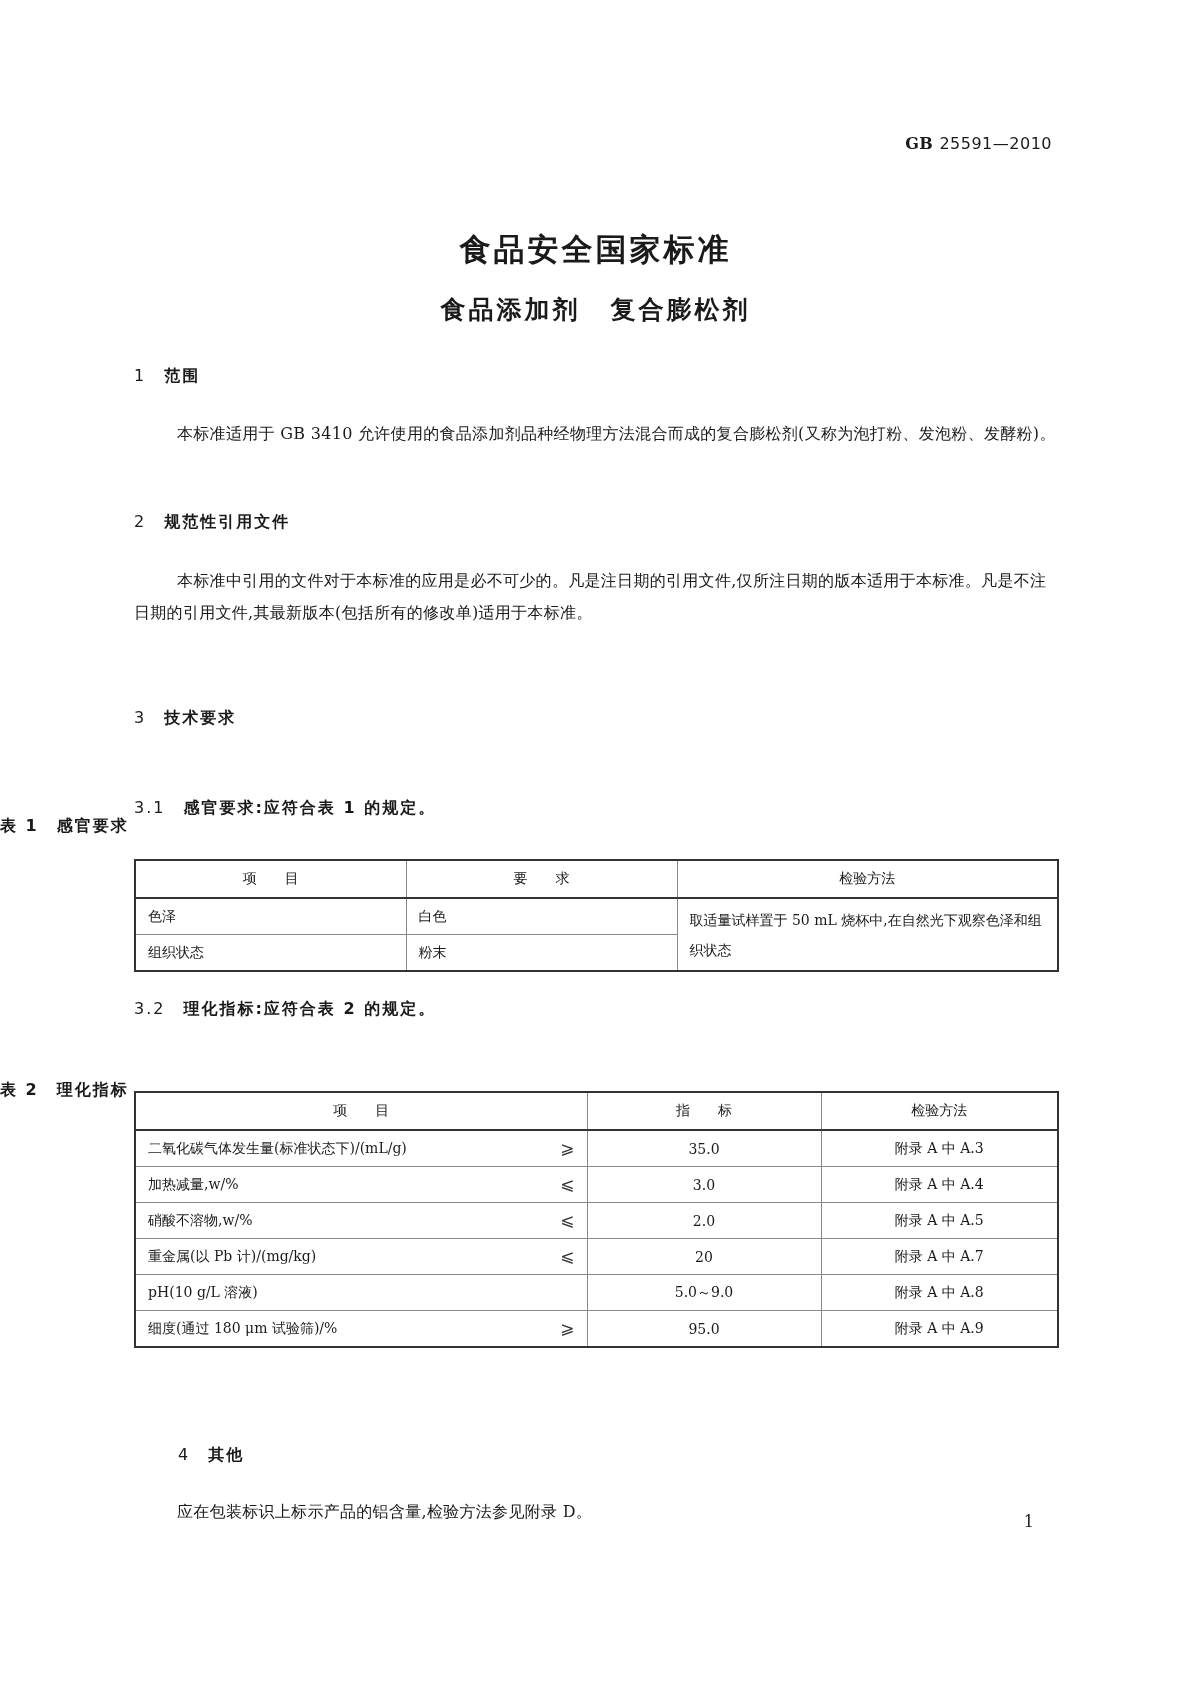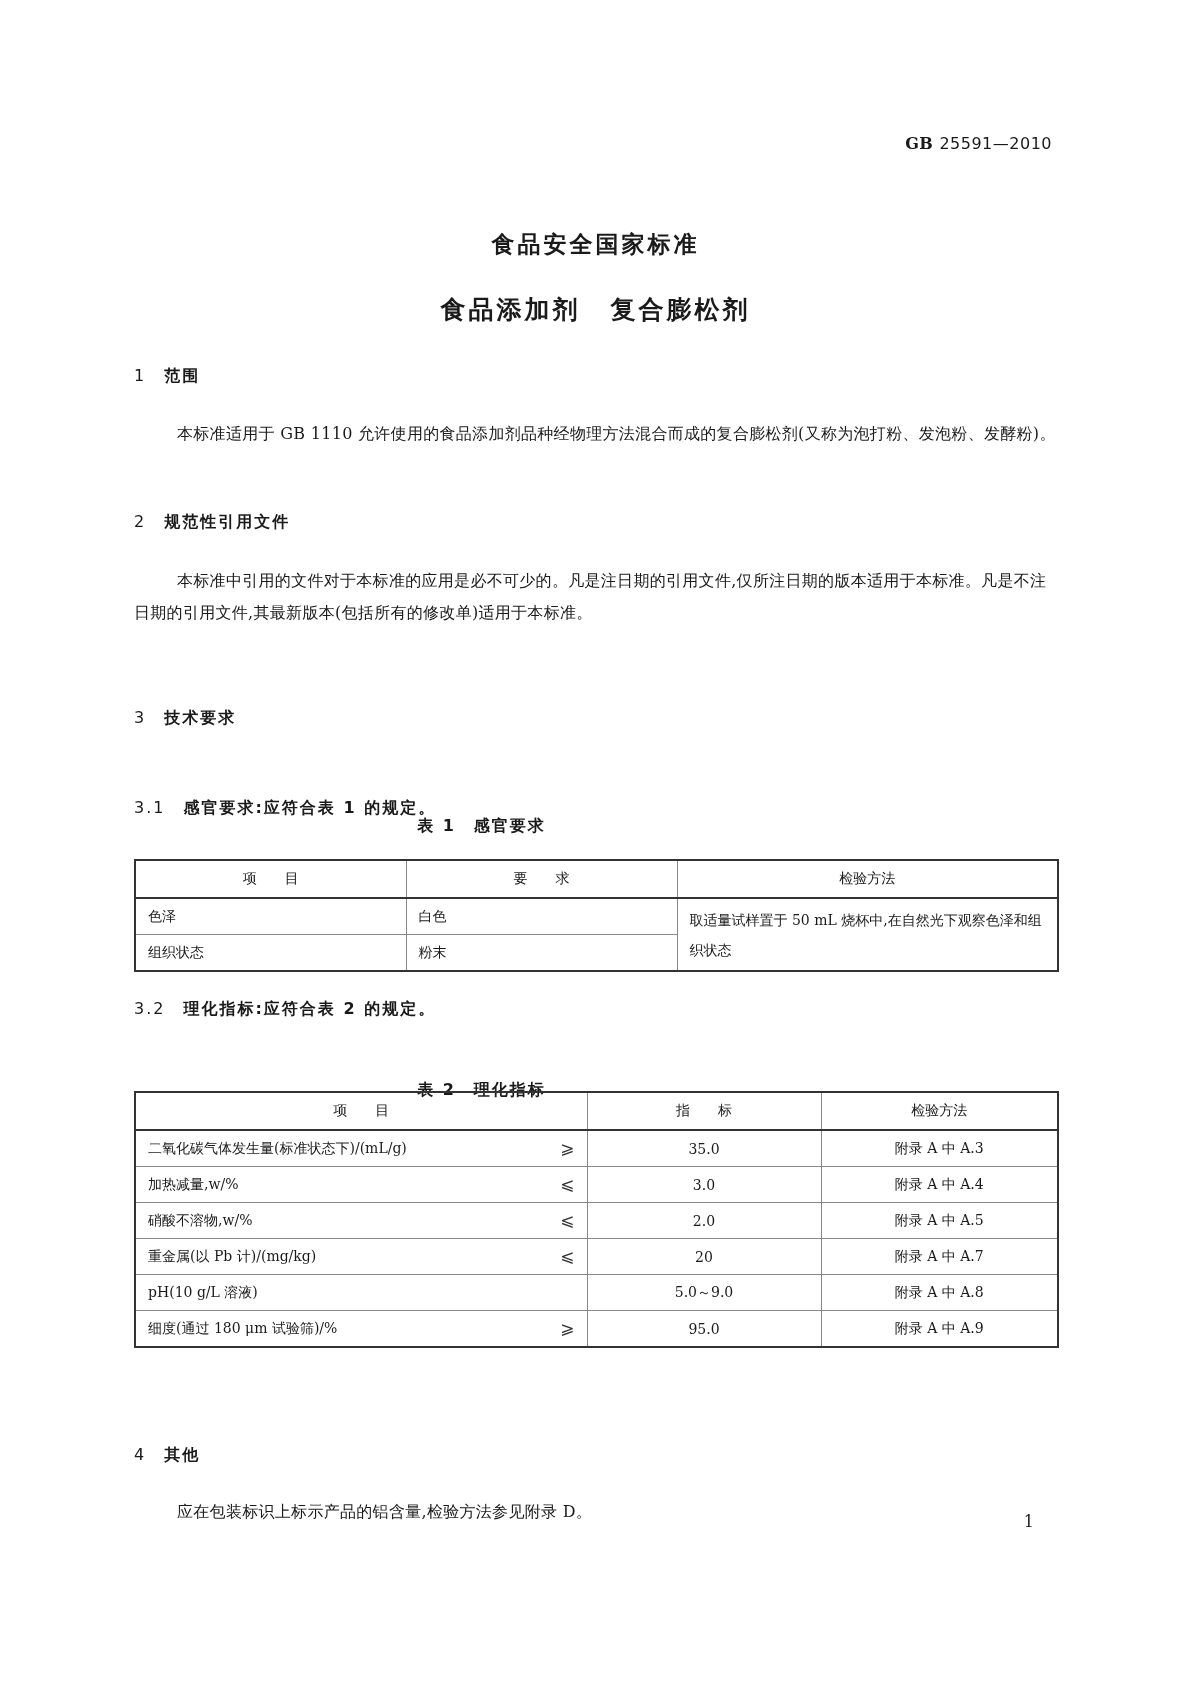--- a/index.html
+++ b/index.html
@@ -2,49 +2,49 @@
 <html><head>
 <meta charset="utf-8">
 <style>
   html, body { margin: 0; padding: 0; background: #ffffff; }
   body { width: 1191px; height: 1684px; position: relative; overflow: hidden;
          font-family: "DejaVu Serif", "Liberation Serif", serif; color: #1a1a1a; }
   .abs { position: absolute; }
   .std-no { right: 139px; top: 134px; font-size: 16px; font-family: "DejaVu Sans", sans-serif; letter-spacing: 0.5px; }
   .std-no b { font-family: "DejaVu Serif", serif; font-weight: bold; margin-right: 6px; }
   .title { left: 0; width: 1191px; text-align: center; font-family: "DejaVu Sans", sans-serif; font-weight: bold; }
-  .t1 { top: 229px; font-size: 23px; letter-spacing: 3px; }
+  .t1 { top: 229px; font-size: 31px; letter-spacing: 3px; }
   .t2 { top: 293px; font-size: 25px; letter-spacing: 3px; }
   .t2 .gap { display: inline-block; width: 30px; }
   .h { left: 134px; font-family: "DejaVu Sans", sans-serif; font-weight: bold; font-size: 16px; letter-spacing: 2px; }
   .h .num { display: inline-block; margin-right: 18px; font-weight: normal; }
   .para { left: 134px; width: 925px; font-size: 16px; line-height: 32px; letter-spacing: 0.3px; }
   .para .indent { display: inline-block; width: 43px; }
-  .cap { left: 0; width: 963px; text-align: center; font-family: "DejaVu Sans", sans-serif; font-weight: bold; font-size: 16px; letter-spacing: 2px; }
+  .cap { left: 0; width: 963px; font-family: "DejaVu Sans", sans-serif; font-weight: bold; font-size: 16px; letter-spacing: 2px; }
   table { border-collapse: collapse; font-size: 14px; }
   .tbl { left: 134px; width: 925px; }
   .tbl table { width: 100%; border: 2px solid #333; }
   .tbl th, .tbl td { border: 1px solid #888; padding: 0 12px; height: 35px; font-weight: normal; }
   .tbl thead th { border-bottom: 2px solid #333; text-align: center; height: 36px; }
   .t1tbl td { text-align: left; }
   .t2tbl td.item { text-align: left; position: relative; }
   .t2tbl td.item .op { position: absolute; right: 12px; top: 7px; font-size: 17px; color: #333; }
   .t2tbl td.c { text-align: center; }
   .pageno { right: 157px; top: 1512px; font-size: 16px; }
 </style>
 </head>
 <body>
 
 <div class="abs std-no"><b>GB</b><span>25591—2010</span></div>
 
 <div class="abs title t1">食品安全国家标准</div>
 <div class="abs title t2"><span>食品添加剂</span><span class="gap"></span><span>复合膨松剂</span></div>
 
 <div class="abs h" style="top:366px;"><span class="num">1</span><span>范围</span></div>
-<div class="abs para" style="top:418px;"><span class="indent"></span><span>本标准适用于 GB 1110 允许使用的食品添加剂品种经物理方法混合而成的复合膨松剂(又称为泡打粉、发泡粉、发酵粉)。</span></div>
+<div class="abs para" style="top:418px;"><span class="indent"></span><span>本标准适用于 GB 3410 允许使用的食品添加剂品种经物理方法混合而成的复合膨松剂(又称为泡打粉、发泡粉、发酵粉)。</span></div>
 
 <div class="abs h" style="top:512px;"><span class="num">2</span><span>规范性引用文件</span></div>
 <div class="abs para" style="top:565px;"><span class="indent"></span><span>本标准中引用的文件对于本标准的应用是必不可少的。凡是注日期的引用文件,仅所注日期的版本适用于本标准。凡是不注日期的引用文件,其最新版本(包括所有的修改单)适用于本标准。</span></div>
 
 <div class="abs h" style="top:708px;"><span class="num">3</span><span>技术要求</span></div>
 
 <div class="abs h" style="top:768px;margin-top:30px;"><span class="num">3.1</span><span>感官要求:应符合表 1 的规定。</span></div>
 
 <div class="abs cap" style="top:816px;">表 1　感官要求</div>
 
@@ -122,16 +122,16 @@
       </tr>
       <tr>
         <td class="item"><span>细度(通过 180 μm 试验筛)/%</span><span class="op">⩾</span></td>
         <td class="c">95.0</td>
         <td class="c">附录 A 中 A.9</td>
       </tr>
     </tbody>
   </table>
 </div>
 
-<div class="abs h" style="top:1445px;"><span class="num">4</span><span>其他</span></div>
+<div class="abs h" style="top:1445px;margin-left:44px;"><span class="num">4</span><span>其他</span></div>
 <div class="abs para" style="top:1496px;"><span class="indent"></span><span>应在包装标识上标示产品的铝含量,检验方法参见附录 D。</span></div>
 
 <div class="abs pageno">1</div>
 
 </body></html>

